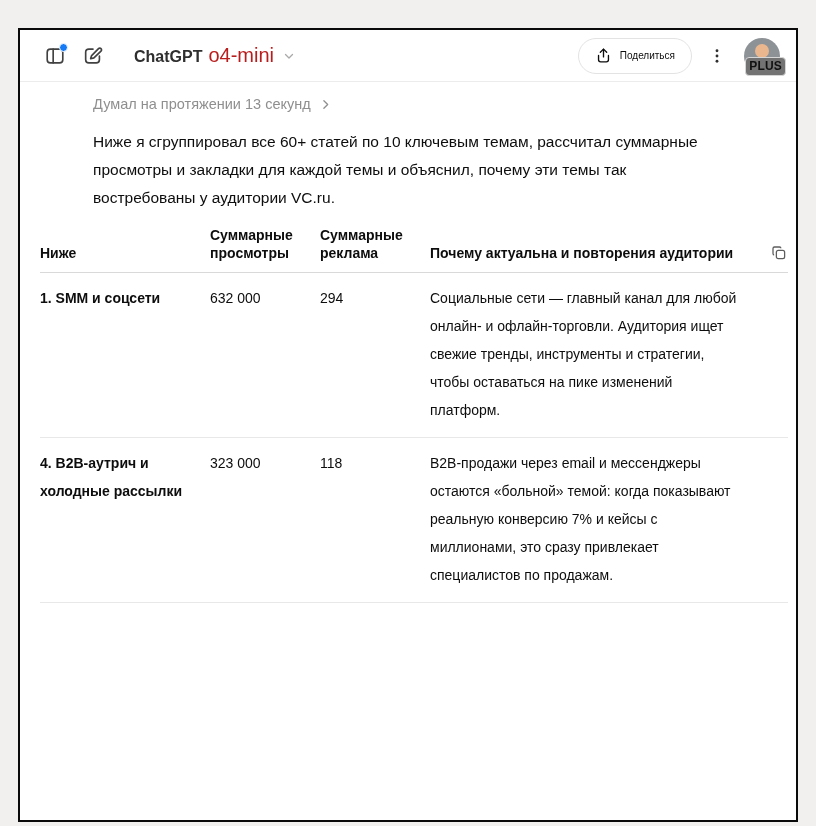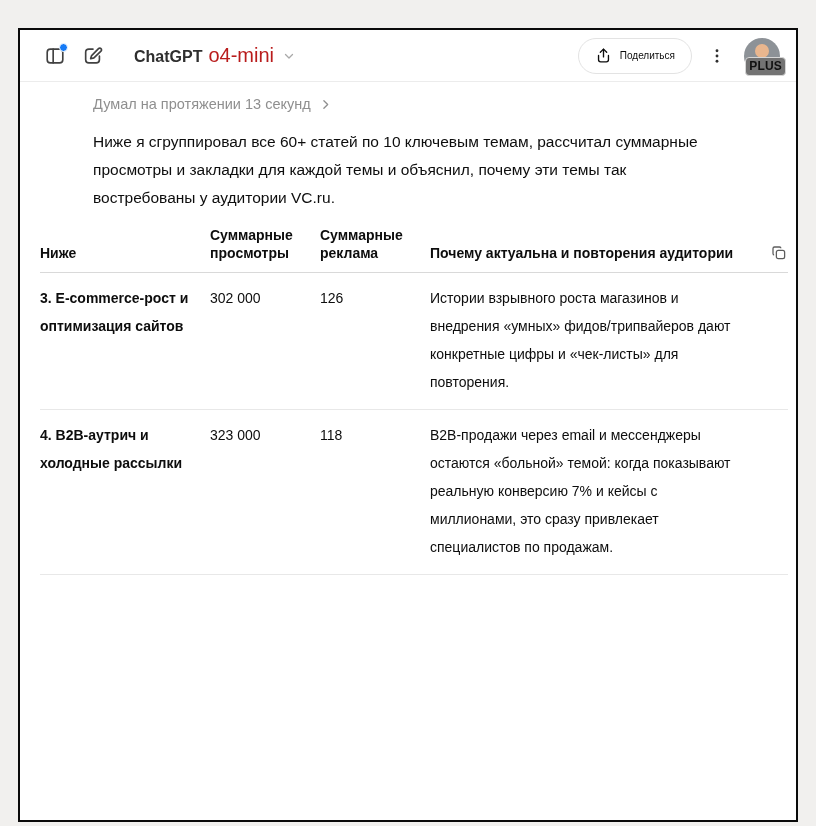--- a/index.html
+++ b/index.html
@@ -141,24 +141,24 @@
                 <svg width="18" height="18" viewBox="0 0 24 24" fill="none" stroke="#5d5d5d" stroke-width="1.7" stroke-linejoin="round">
                   <rect x="8.5" y="8.5" width="11" height="11" rx="2.5"></rect>
                   <path d="M5.5 14.5 c-1 0-1.5-.8-1.5-1.8 V6 c0-1.2.8-2 2-2 h6.7 c1 0 1.8.5 1.8 1.5"></path>
                 </svg>
               </span>
             </th>
           </tr>
         </thead>
         <tbody>
             <tr>
-              <td class="col-topic">3. E-commerce-рост и оптимизация сайтов</td>
-              <td class="col-views">302 000</td>
-              <td class="col-bookmarks">126</td>
-              <td class="col-reason">Истории взрывного роста магазинов и внедрения «умных» фидов/трипвайеров дают конкретные цифры и «чек-листы» для повторения.</td>
+              <td class="col-topic">1. SMM и соцсети</td>
+              <td class="col-views">632 000</td>
+              <td class="col-bookmarks">294</td>
+              <td class="col-reason">Социальные сети — главный канал для любой онлайн- и офлайн-торговли. Аудитория ищет свежие тренды, инструменты и стратегии, чтобы оставаться на пике изменений платформ.</td>
               <td></td>
             </tr>
             <tr>
               <td class="col-topic">4. B2B-аутрич и холодные рассылки</td>
               <td class="col-views">323 000</td>
               <td class="col-bookmarks">118</td>
               <td class="col-reason">B2B-продажи через email и мессенджеры остаются «больной» темой: когда показывают реальную конверсию 7% и кейсы с миллионами, это сразу привлекает специалистов по продажам.</td>
               <td></td>
             </tr>
           </tbody>

